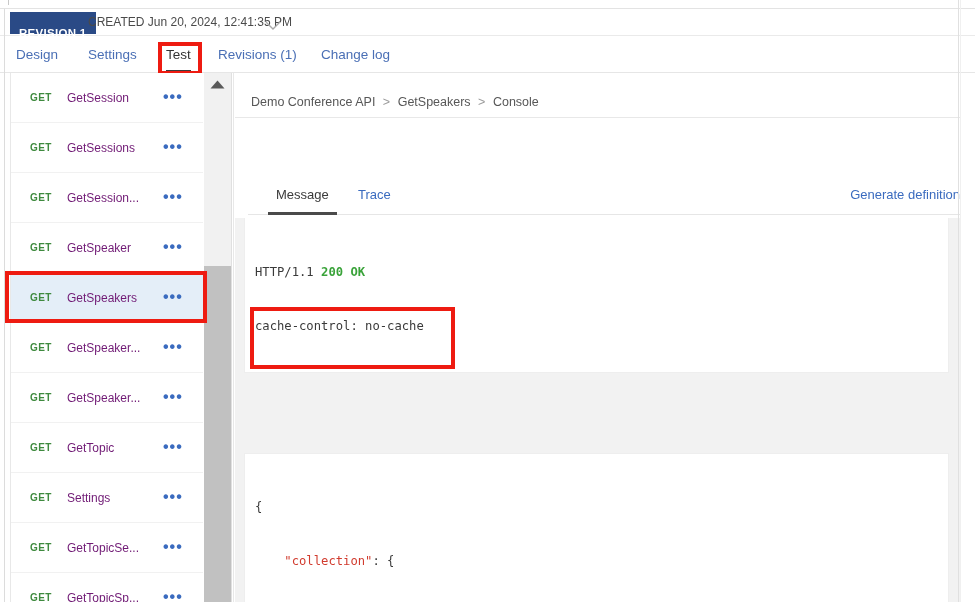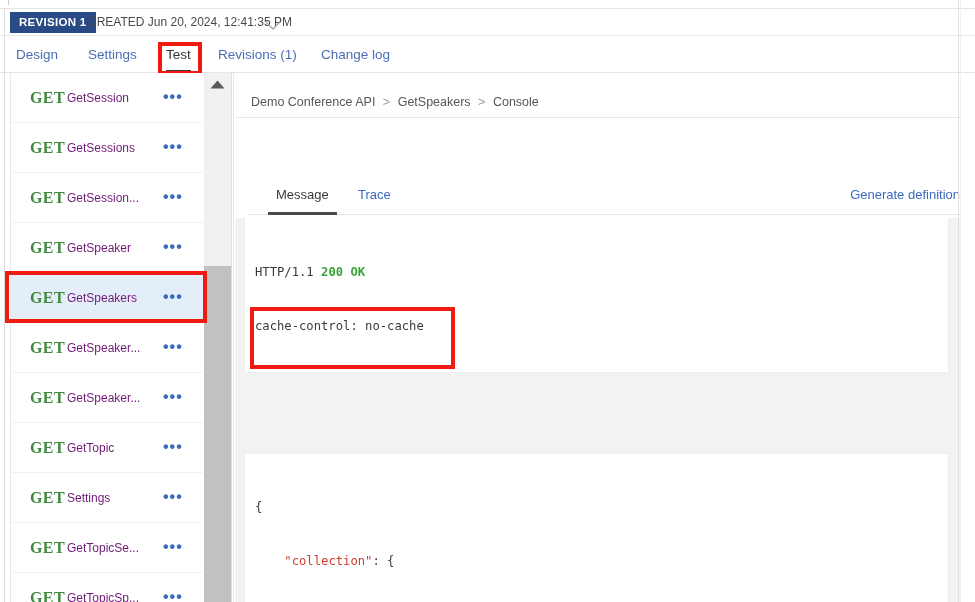--- a/index.html
+++ b/index.html
@@ -38,21 +38,21 @@
     position: absolute; left: 4px; top: 0; width: 1px; height: 28px; background: #dcdcdc;
   }
   .revision-badge {
     position: absolute; left: 10px; top: 3px;
     height: 21px; line-height: 21px;
     background: #2a4a86;
     color: #ffffff;
     font-size: 11.5px;
     font-weight: bold;
     letter-spacing: .3px;
-    padding: 0 9px;
+    padding: 11px 9px;
   }
   .revision-created {
     position: absolute; left: 88px; top: 3px;
     height: 21px; line-height: 21px;
     color: #4a4a4a;
     font-size: 12px;
   }
   .revision-chevron {
     position: absolute; left: 265px; top: 12px;
     width: 16px; height: 9px;
@@ -105,23 +105,22 @@
   .op-row {
     position: relative;
     height: 50px;
     background: #ffffff;
     border-bottom: 1px solid #f1f1f1;
     cursor: pointer;
   }
   .op-row.selected { background: #e4eef8; }
   .op-method {
     position: absolute; left: 19px; top: 0; height: 50px; line-height: 50px;
-    font-size: 16px; font-weight: bold; letter-spacing: .4px;
+    font-size: 10px; font-weight: bold; letter-spacing: .4px;
     color: #3f8a3f;
-    font-family: Liberation Serif, serif;
   }
   .op-name {
     position: absolute; left: 56px; top: 0; height: 50px; line-height: 50px;
     font-size: 12px; color: #701a75;
     white-space: nowrap;
   }
   .op-dots {
     position: absolute; left: 152px; top: 0; height: 50px; line-height: 48px;
     font-size: 16px; font-weight: bold; color: #3a6bbf; letter-spacing: 1px;
     cursor: pointer;

